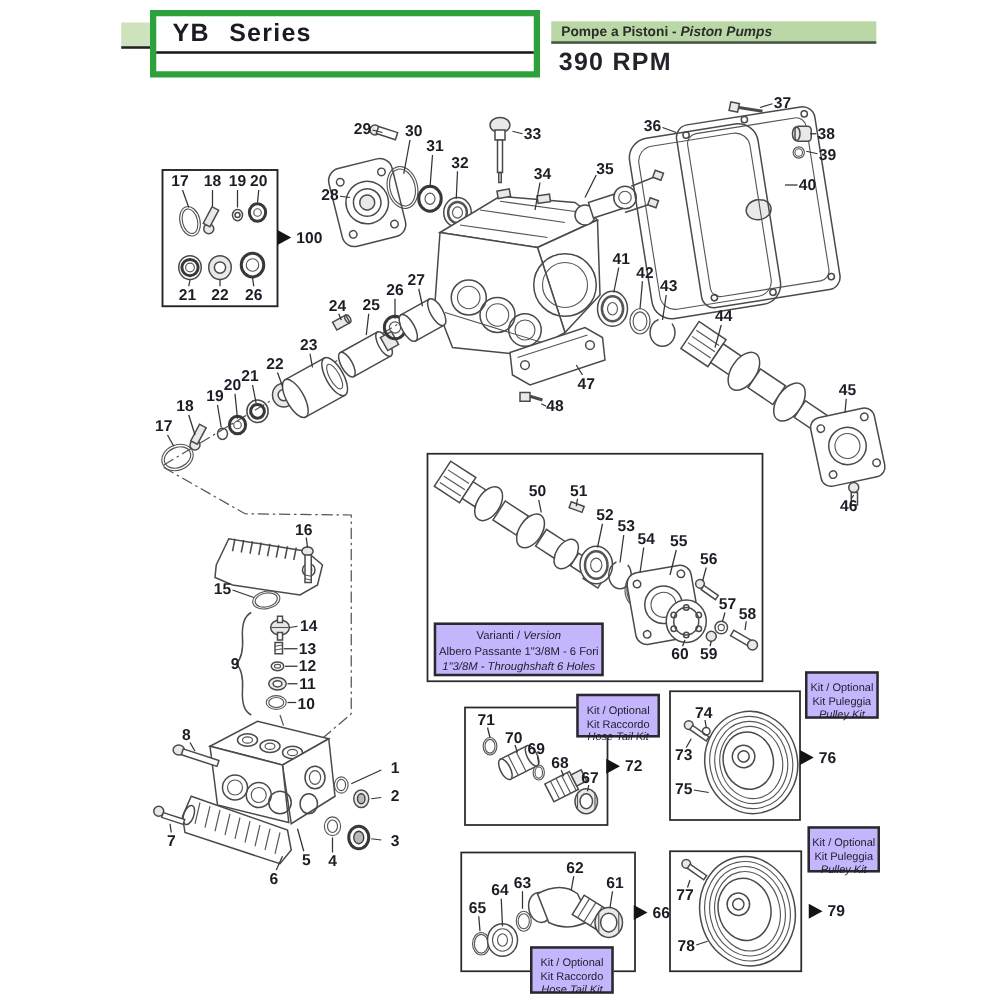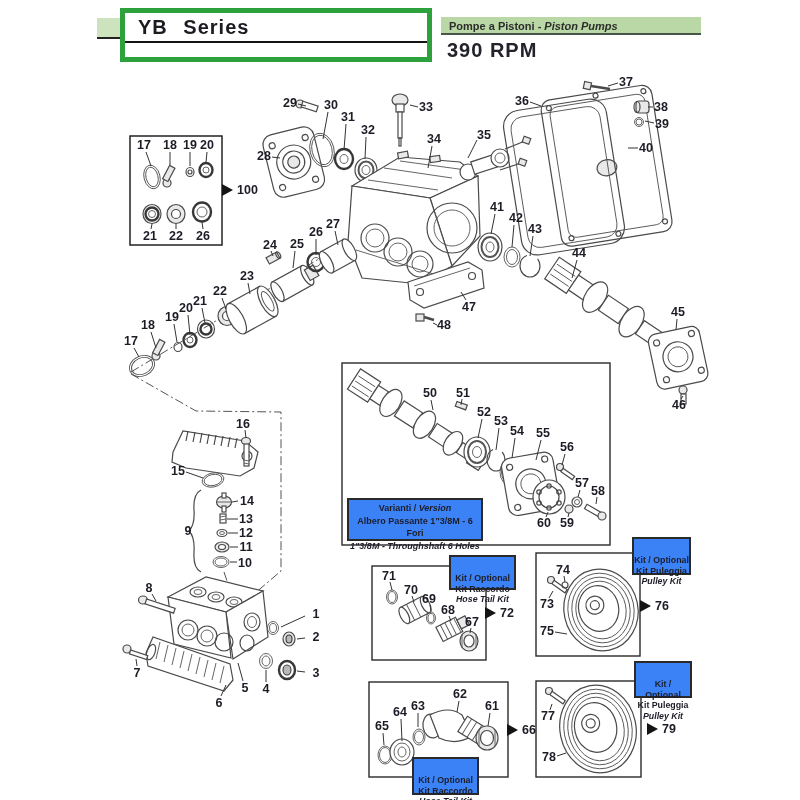--- a/index.html
+++ b/index.html
@@ -15,24 +15,24 @@
   .series{font-size:20px;font-weight:bold;color:#1b1b22;padding:1px 0 1px 13px;
           word-spacing:9px;letter-spacing:1px;border-bottom:2px solid #151515;line-height:26px;}
   .model{font-size:13px;font-weight:bold;color:#1b1b22;padding:0 0 0 13px;line-height:16px;}
   .band{position:absolute;left:441px;top:17px;width:260px;height:18px;background:#b9d8a6;
         border-bottom:2px solid #4a554a;font-size:11px;font-weight:bold;color:#2c2c2c;
         line-height:18px;padding-left:8px;box-sizing:border-box;}
   .rpm{position:absolute;left:447px;top:39px;font-size:20px;font-weight:bold;
        color:#23232c;letter-spacing:1px;}
 
   
-  .notebox{position:absolute;background:#3b82f6;border:2px solid #2a2a2a;z-index:3;
-           text-align:center;color:#1d1d28;font-weight:bold;box-sizing:border-box;}
+  .notebox{position:absolute;background:#c4b5fd;border:2px solid #2a2a2a;z-index:3;
+           text-align:center;color:#1d1d28;font-weight:normal;box-sizing:border-box;}
   .nb-variant{left:347px;top:498px;width:136px;height:43px;font-size:9px;line-height:12.5px;padding-top:2px;}
-  .nb-small{font-size:8.8px;line-height:10.5px;padding-top:16px;}
+  .nb-small{font-size:8.8px;line-height:10.5px;padding-top:6px;margin-left:12px;}
   .nb-hose1{left:449px;top:555px;width:67px;height:35px;}
   .nb-pulley1{left:632px;top:537px;width:59px;height:38px;}
   .nb-hose2{left:412px;top:757px;width:67px;height:38px;}
   .nb-pulley2{left:634px;top:661px;width:58px;height:37px;}
 
   
   .ln{stroke:#4a4a4a;fill:none;stroke-width:1.2;}
   .fw{stroke:#4a4a4a;fill:#fff;stroke-width:1.2;}
   .fg{stroke:#4a4a4a;fill:#e9e9e9;stroke-width:1.2;}
   .fd{stroke:#3d3d3d;fill:#b9b9b9;stroke-width:1.1;}

